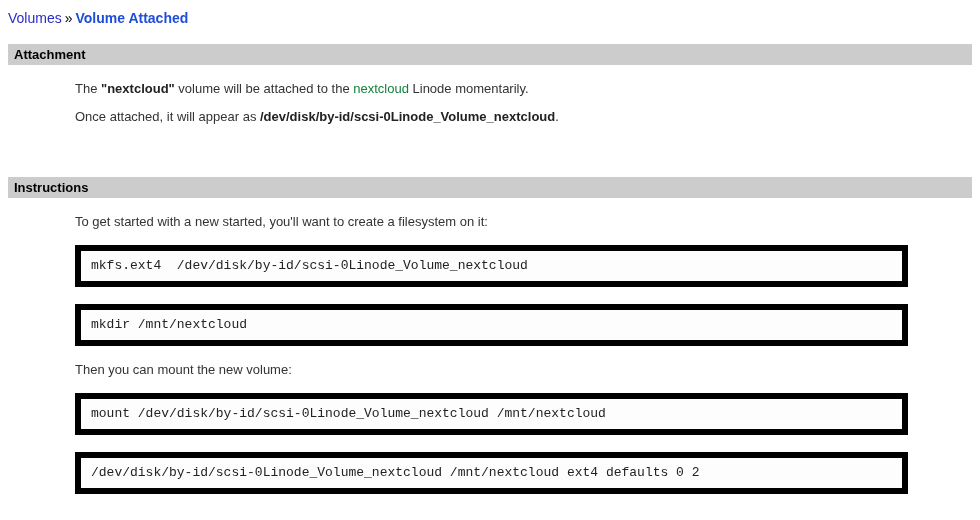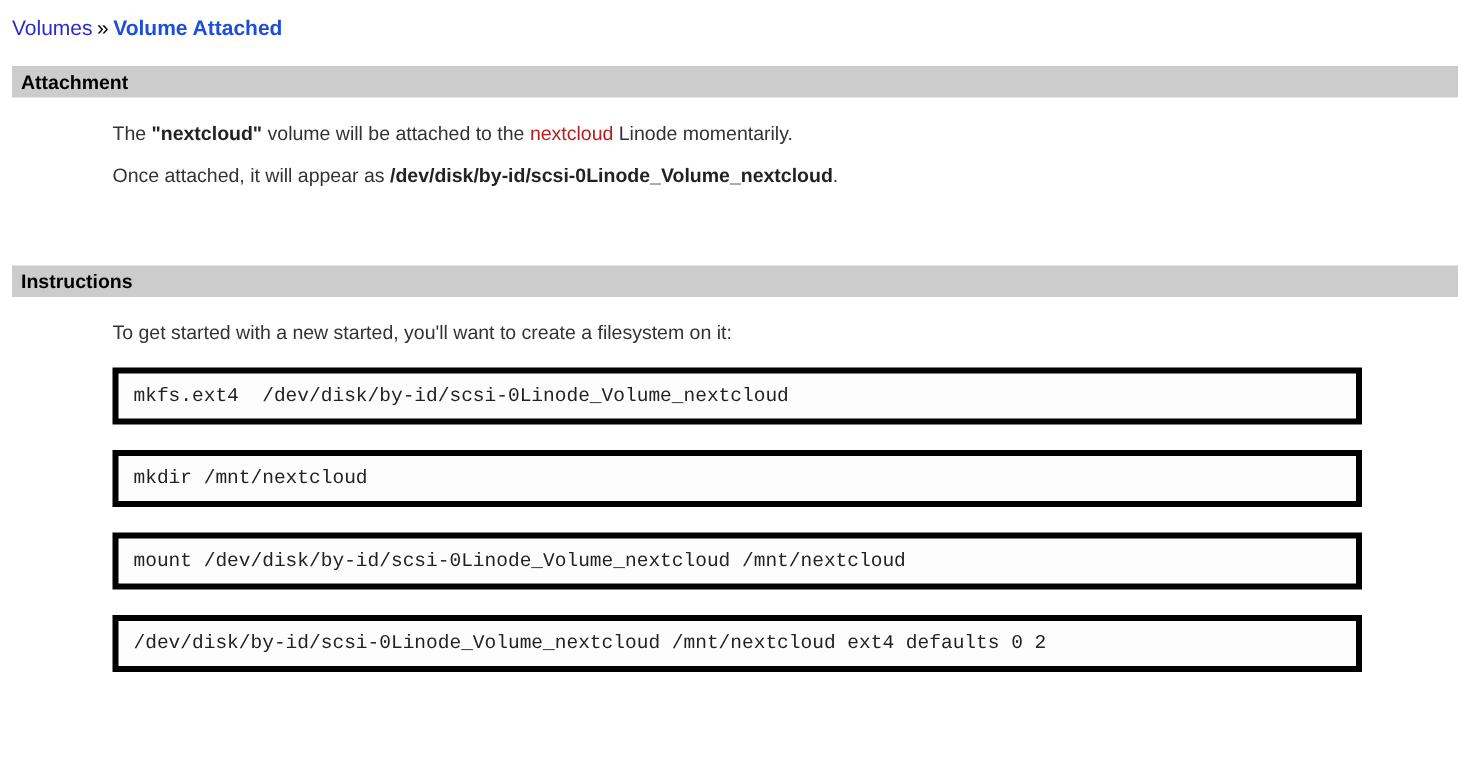--- a/index.html
+++ b/index.html
@@ -51,29 +51,29 @@
     margin: 0 0 14px 0;
     font-size: 13px;
     line-height: 14px;
     color: #333333;
   }
   .section-body .step p { margin: 0; }
 
   .section-body strong { color: #222222; }
 
   .inline-link {
-    color: #b91c1c;
+    color: #15803d;
     text-decoration: none;
     cursor: pointer;
   }
 
   
   .code-block {
     margin: 16px 64px 17px 0;
-    border: 4px solid #000000;
+    border: 6px solid #000000;
     background: #fdfdfd;
     padding: 8px 10px;
     font-family: "Liberation Mono", "DejaVu Sans Mono", monospace;
     font-size: 13px;
     line-height: 14px;
     color: #222222;
     white-space: pre;
     overflow: hidden;
   }
 </style>
@@ -101,20 +101,21 @@
       <div class="step">
         <p>To get started with a new started, you'll want to create a filesystem on it:</p>
         <div class="code-block">mkfs.ext4  /dev/disk/by-id/scsi-0Linode_Volume_nextcloud</div>
       </div>
 
       <div class="step">
         <div class="code-block">mkdir /mnt/nextcloud</div>
       </div>
 
       <div class="step">
+        <p>Then you can mount the new volume:</p>
         <div class="code-block">mount /dev/disk/by-id/scsi-0Linode_Volume_nextcloud /mnt/nextcloud</div>
       </div>
 
       <div class="step">
         <div class="code-block">/dev/disk/by-id/scsi-0Linode_Volume_nextcloud /mnt/nextcloud ext4 defaults 0 2</div>
       </div>
 
     </div>
   </div>
 

